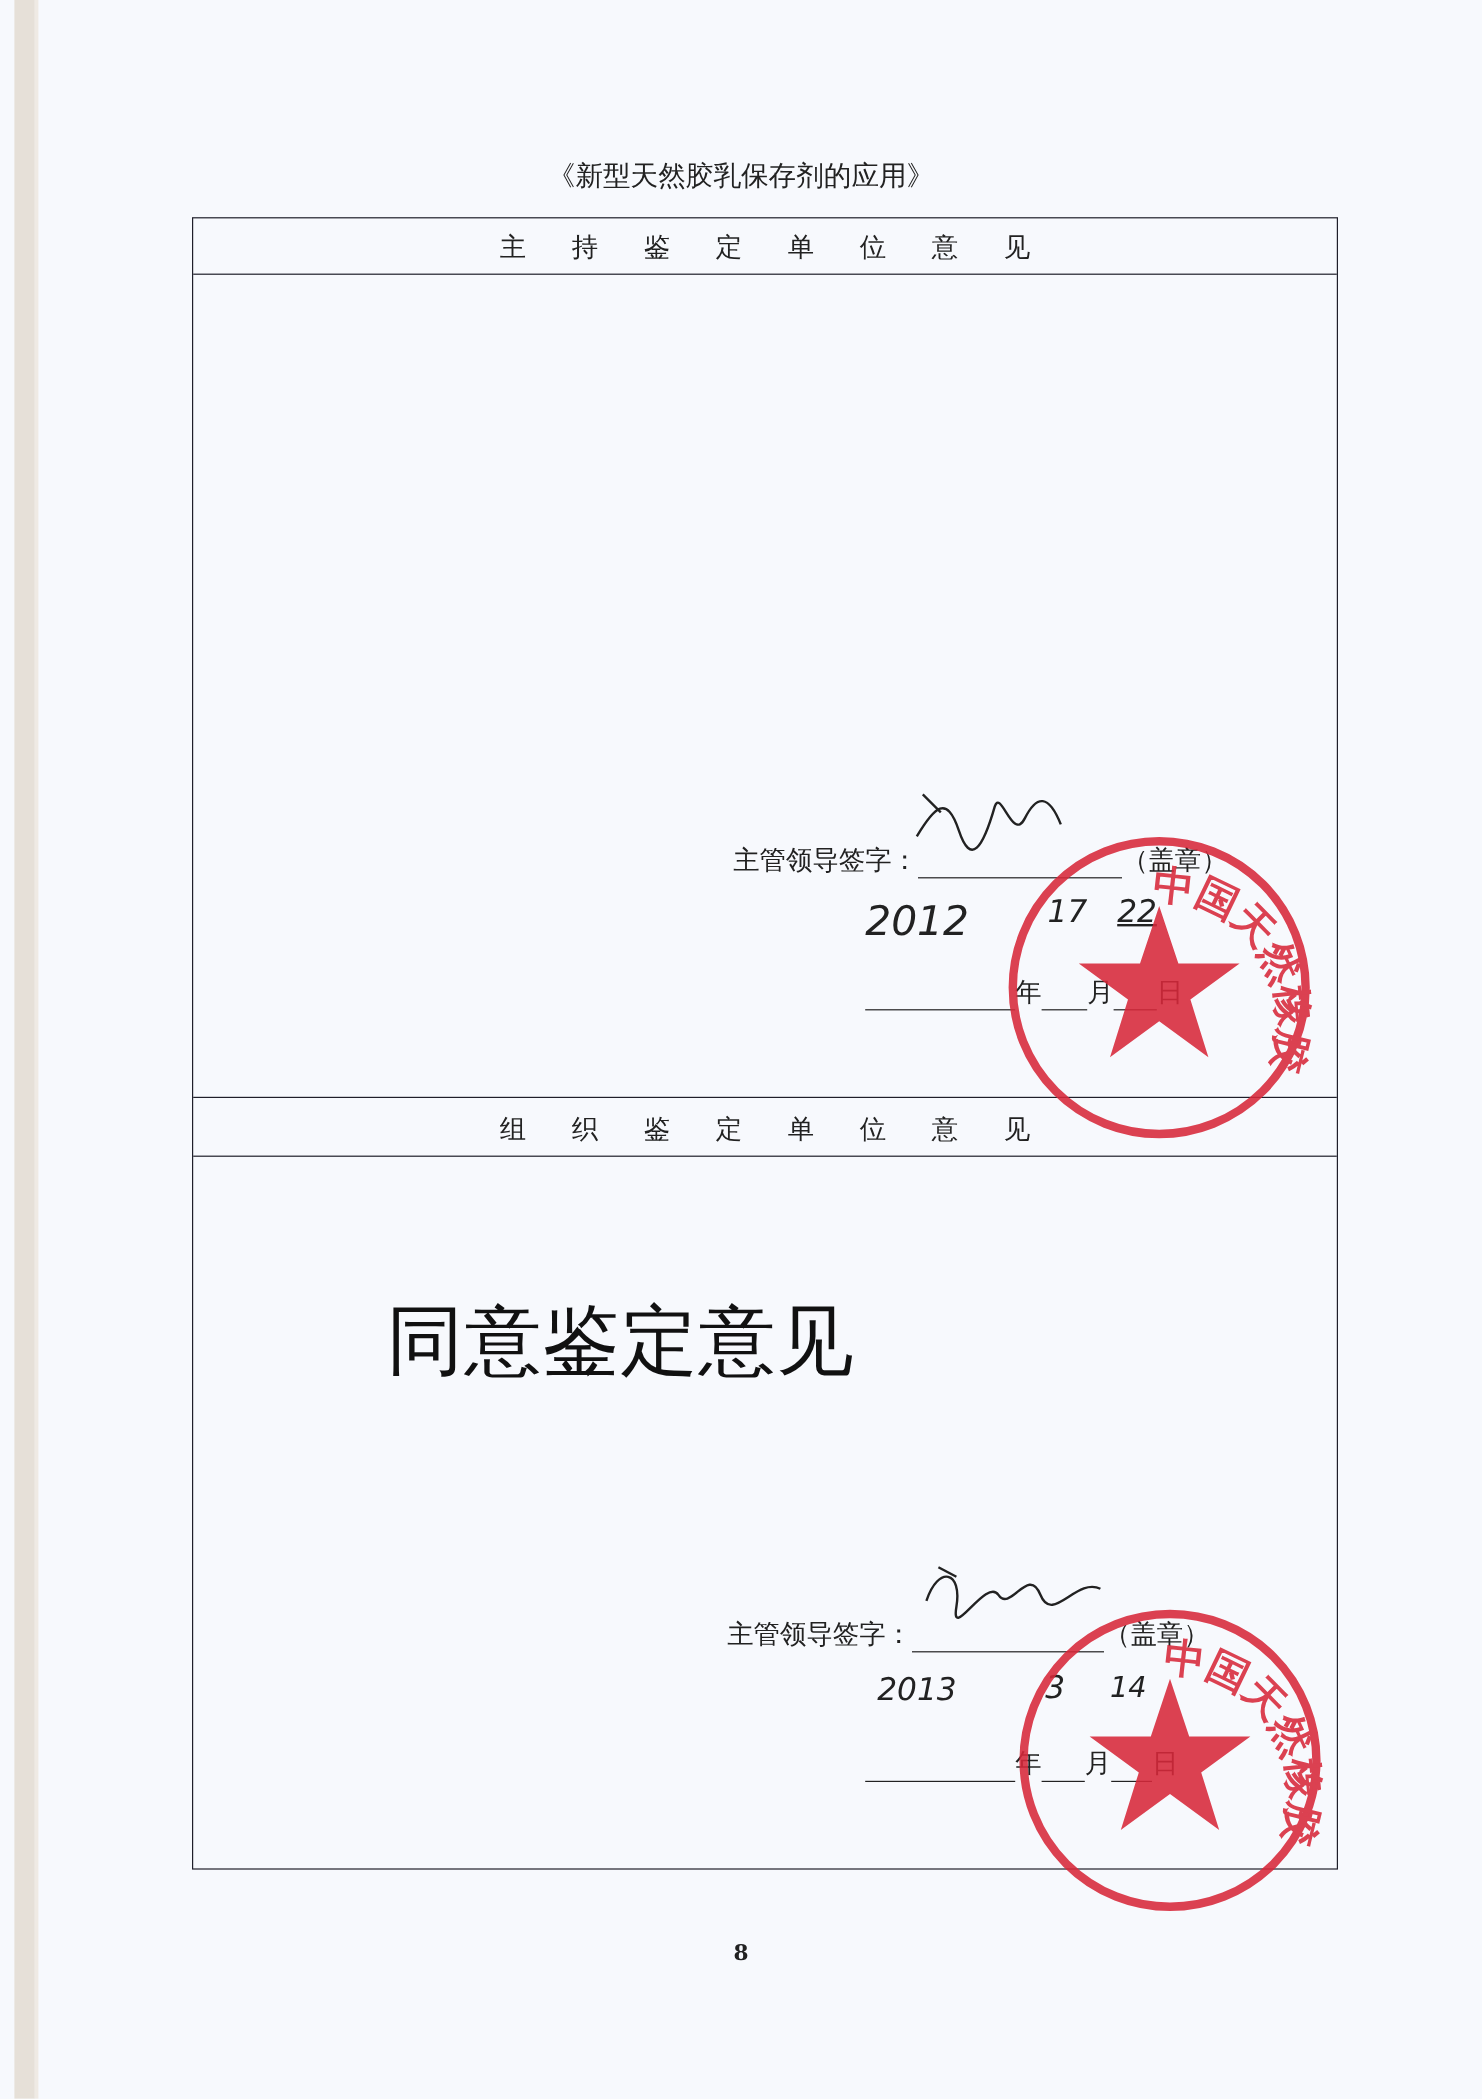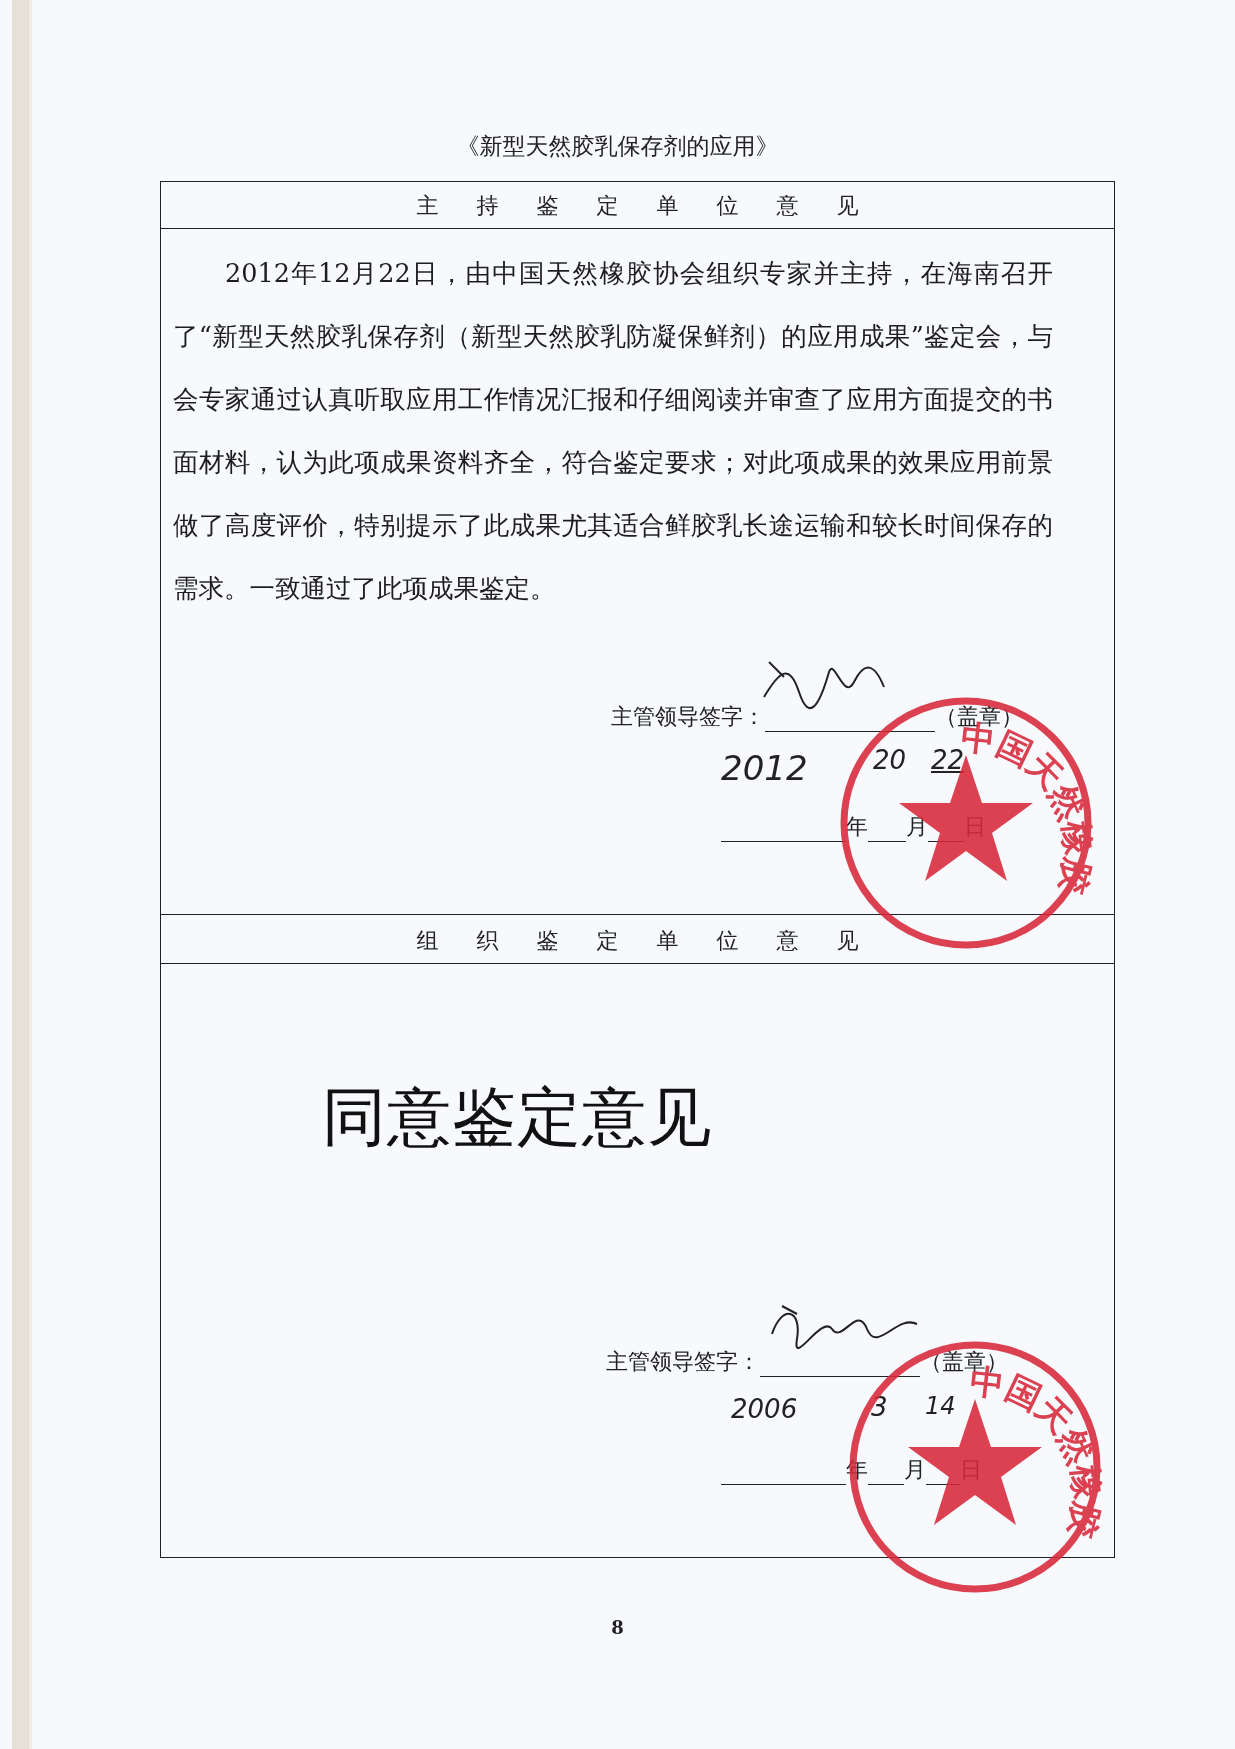--- a/index.html
+++ b/index.html
@@ -70,30 +70,29 @@
     <span>持</span>
     <span>鉴</span>
     <span>定</span>
     <span>单</span>
     <span>位</span>
     <span>意</span>
     <span>见</span>
   </div>
   <div class="hline" style="top:46px;"></div>
 
-  <div class="body-text">2012年12月22日，由中国天然橡胶协会组织专家并主持，在海南召开了“新型天然胶乳保存剂（新型天然胶乳防凝保鲜剂）的应用成果”鉴定会，与会专家通过认真听取应用工作情况汇报和仔细阅读并审查了应用方面提交的书面材料，认为此项成果资料齐全，符合鉴定要求；对此项成果的效果应用前景做了高度评价，特别提示了此成果尤其适合鲜胶乳长途运输和较长时间保存的需求。一致通过了此项成果鉴定。</div>
 
   <div class="sign-row" style="left:450px; top:520px;">
     <span>主管领导签字：</span><span class="underline-blank" style="width:170px;"></span><span>（盖章）</span>
   </div>
   <div class="date-row" style="left:560px; top:582px;">
     <span class="underline-blank" style="width:125px;"></span><span>年</span><span class="underline-blank" style="width:38px;"></span><span>月</span><span class="underline-blank" style="width:36px;"></span><span>日</span>
   </div>
   <div class="hand" style="left:560px; top:566px;">2012</div>
-  <div class="hand" style="left:712px; top:563px; font-size:26px;">20</div>
+  <div class="hand" style="left:712px; top:563px; font-size:26px;">17</div>
   <div class="hand" style="left:770px; top:563px; font-size:26px;text-decoration:underline;">22</div>
   <svg class="seal" style="left:598px; top:470px;" width="130" height="60" viewBox="0 0 130 60">
     <path d="M5 45 C 20 20, 30 10, 40 40 S 60 55, 70 20 C 75 5, 85 50, 95 30 S 115 10, 125 35" fill="none" stroke="#222" stroke-width="2"></path>
     <path d="M10 10 L 25 25" fill="none" stroke="#222" stroke-width="2"></path>
   </svg>
 
   <div class="hline" style="top:732px;"></div>
 
   <div class="sect-header" style="top:735px;">
     <span>组</span>
@@ -106,21 +105,21 @@
     <span>见</span>
   </div>
   <div class="hline" style="top:781px;"></div>
 
   <div class="sign-row" style="left:445px; top:1165px;">
     <span>主管领导签字：</span><span class="underline-blank" style="width:160px;"></span><span>（盖章）</span>
   </div>
   <div class="date-row" style="left:560px; top:1225px;">
     <span class="underline-blank" style="width:125px;"></span><span>年</span><span class="underline-blank" style="width:36px;"></span><span>月</span><span class="underline-blank" style="width:34px;"></span><span>日</span>
   </div>
-  <div class="hand" style="left:570px; top:1212px; font-size:26px;">2006</div>
+  <div class="hand" style="left:570px; top:1212px; font-size:26px;">2013</div>
   <div class="hand" style="left:710px; top:1210px; font-size:26px;">3</div>
   <div class="hand" style="left:764px; top:1210px; font-size:24px;">14</div>
   <svg class="seal" style="left:606px; top:1112px;" width="160" height="60" viewBox="0 0 160 60">
     <path d="M5 40 C 15 10, 35 15, 30 45 S 55 20, 65 35 C 75 50, 90 10, 100 35 S 130 20, 150 30" fill="none" stroke="#222" stroke-width="2"></path>
     <path d="M15 12 L 30 20" fill="none" stroke="#222" stroke-width="2"></path>
   </svg>
 </div>
 
 <div class="agree-text">同意鉴定意见</div>
 

